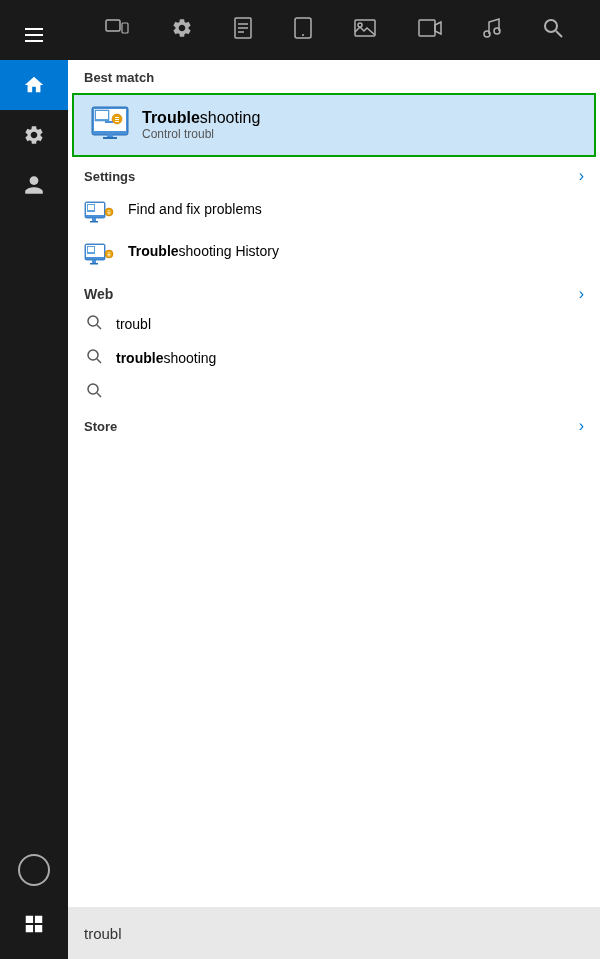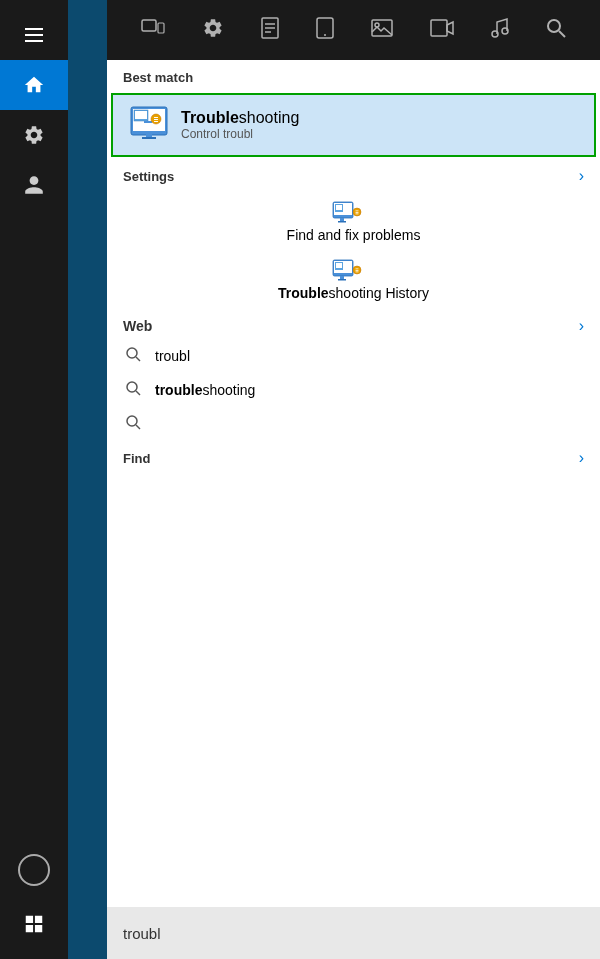--- a/index.html
+++ b/index.html
@@ -68,21 +68,20 @@
       background: #fff;
     }
 
     
     .main {
       flex: 1;
       display: flex;
       flex-direction: column;
       background: #0c4a6e;
       height: 100%;
-      padding-left: 39px;
     }
 
     
     .toolbar {
       height: 60px;
       background: #1a1a1a;
       display: flex;
       align-items: center;
       justify-content: space-around;
       padding: 0 16px;
@@ -167,24 +166,22 @@
     }
 
     .chevron {
       color: #0078d4;
       font-size: 16px;
     }
 
     
     .sub-item {
       display: flex;
-      align-items: center;
       padding: 8px 16px;
       cursor: pointer;
-      flex-direction: column;
     }
 
     .sub-item-icon {
       width: 32px;
       height: 26px;
       margin-right: 12px;
       flex-shrink: 0;
     }
 
     .sub-item-text {
@@ -479,21 +476,21 @@
         <svg width="15" height="15" viewBox="0 0 15 15" fill="none" stroke="#555" stroke-width="1.5">
             <circle cx="6" cy="6" r="5"></circle>
             <line x1="10" y1="10" x2="14" y2="14"></line>
           </svg>
       </span>
     </div>
 
 
 
     <div class="store-section-row">
-      <span class="store-label">Find</span>
+      <span class="store-label">Store</span>
       <span class="chevron">›</span>
     </div>
 
     <div style="flex:1;"></div>
 
   </div>
 
   <div class="search-bar">
     <span class="search-bar-text">troubl</span>
   </div>

